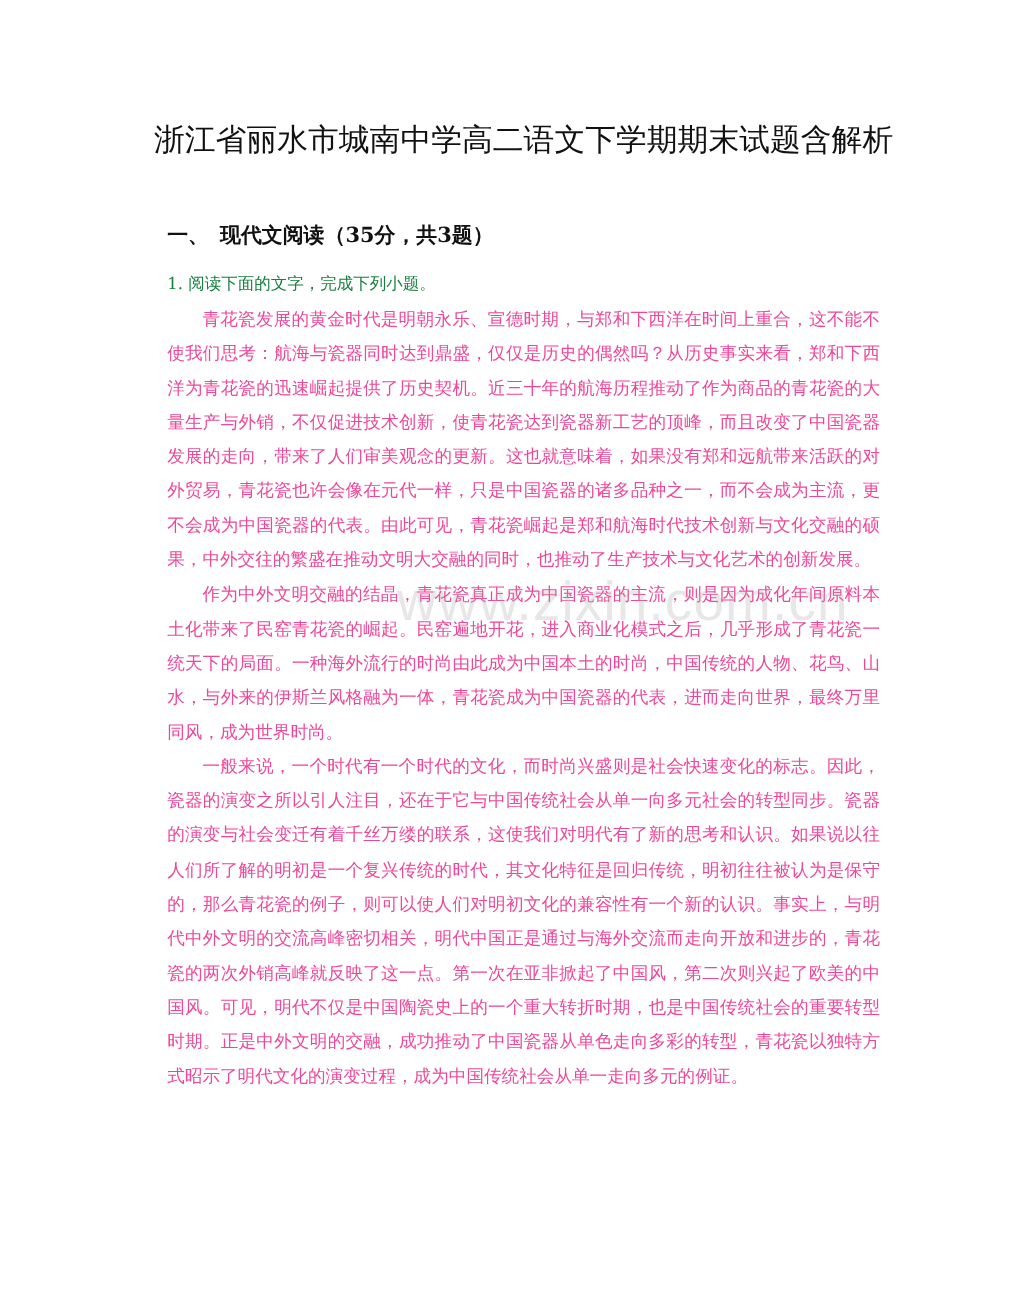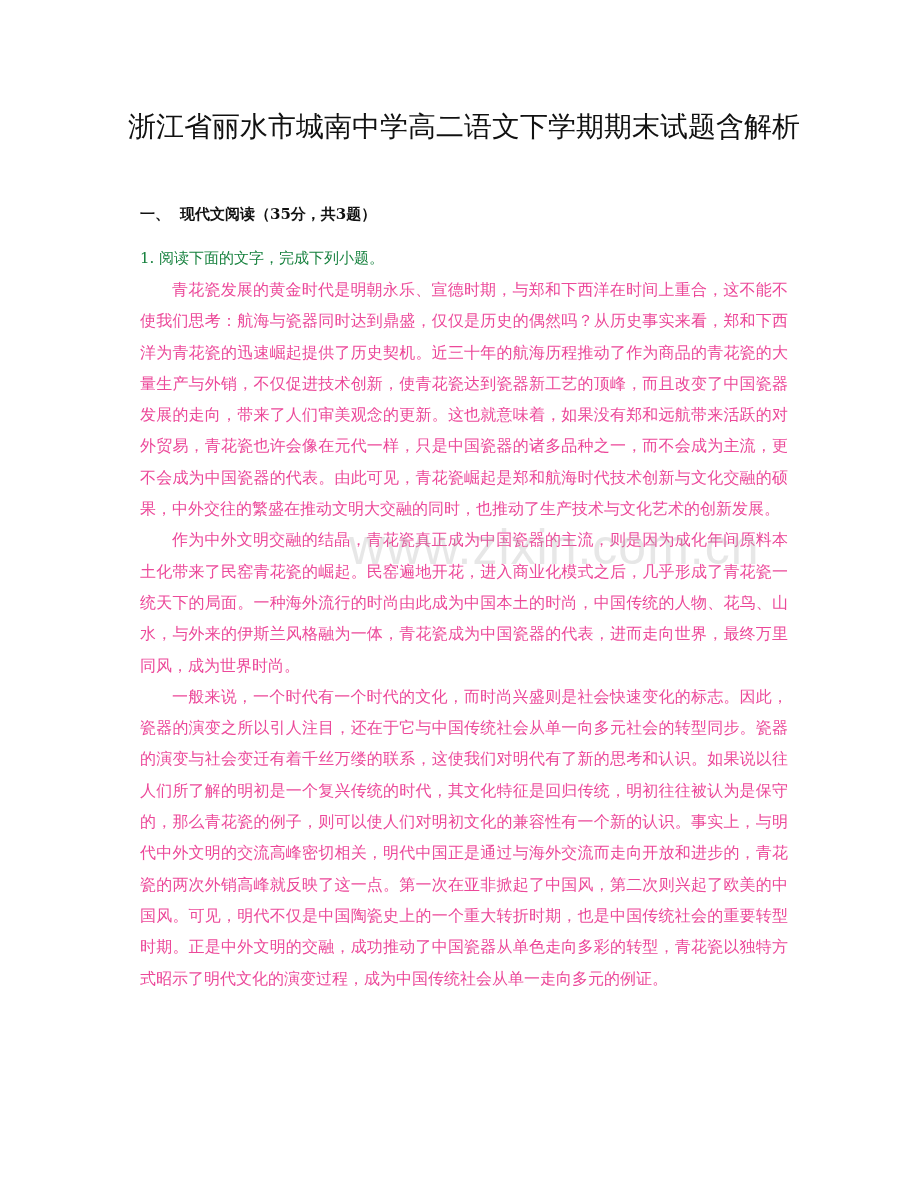--- a/index.html
+++ b/index.html
@@ -10,21 +10,21 @@
     body {
       width: 920px;
       height: 1191px;
       position: relative;
       overflow: hidden;
       font-family: "DejaVu Serif", "Liberation Serif", serif;
       color: #111111;
     }
     .page {
       position: absolute;
-      left: 4px;
+      left: 16px;
       top: 0;
       width: 764px;
       height: 1191px;
       background: #ffffff;
     }
     .doc-title {
       position: absolute;
       left: 120px;
       top: 110px;
       width: 680px;
@@ -33,21 +33,21 @@
       line-height: 34px;
       font-weight: normal;
       letter-spacing: 0px;
       color: #111;
       margin: 0;
     }
     .section-heading {
       position: absolute;
       left: 136px;
       top: 203px;
-      font-size: 15px;
+      font-size: 19px;
       font-weight: bold;
       line-height: 22px;
       color: #111;
       margin: 0;
     }
     .section-heading .num {
       margin-right: 10px;
     }
     .content {
       position: absolute;

